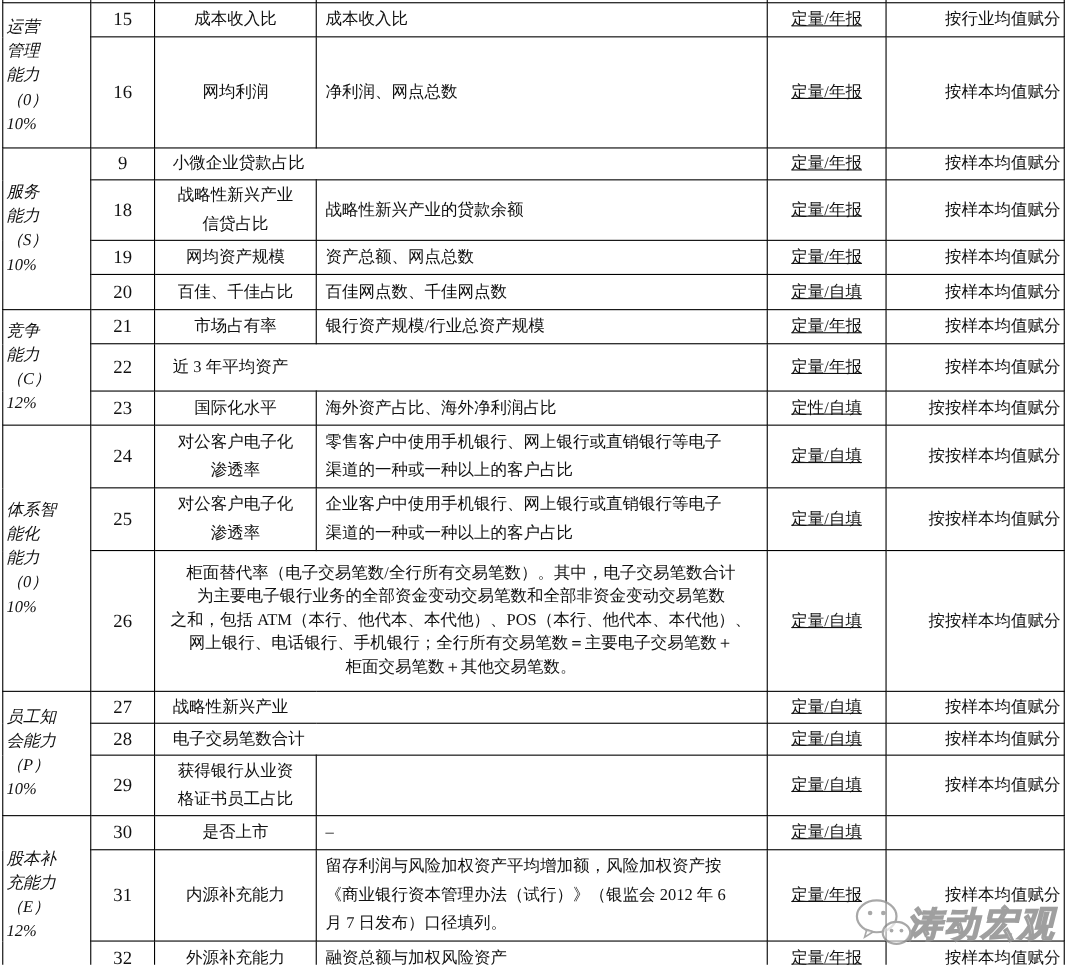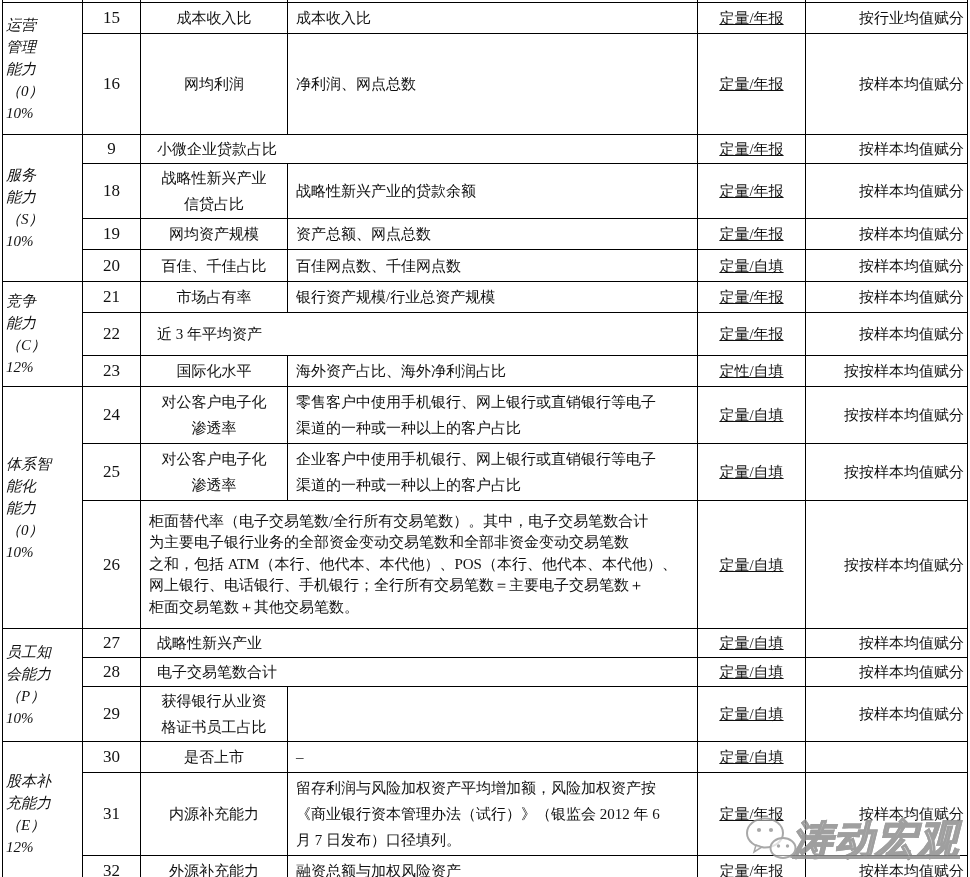--- a/index.html
+++ b/index.html
@@ -10,27 +10,27 @@
   td{border:1px solid #000;font-size:15px;vertical-align:middle;
      padding:1px 3px;overflow:hidden;line-height:26px;}
   tr.cut td{border-top:none;border-bottom:1px solid #000;height:2px;padding:0;}
   td.cat{text-align:left;white-space:pre-line;line-height:22px;font-style:italic;}
   td.num{text-align:center;font-size:17px;}
   td.name{text-align:center;white-space:pre-line;}
   td.desc{text-align:left;padding:2px 8px;white-space:pre-line;}
   td.type{text-align:center;text-decoration:underline;}
   td.score{text-align:right;}
   td.span-left{text-align:left;padding-left:16px;white-space:pre-line;}
-  td.bigdesc{text-align:left;padding:2px 8px;white-space:pre-line;line-height:21.4px;}
+  td.bigdesc{text-align:center;padding:2px 8px;white-space:pre-line;line-height:21.4px;}
   .watermark{position:absolute;right:10px;bottom:10px;display:flex;
              align-items:center;opacity:.85;pointer-events:none;}
   .wm-icon{margin-right:-8px;position:relative;top:2px;}
-  .wm-text{font-size:40px;font-weight:bold;font-style:italic;letter-spacing:2px;
+  .wm-text{font-size:32px;font-weight:bold;font-style:italic;letter-spacing:2px;
            color:rgba(255,255,255,0.25);-webkit-text-stroke:1.3px #8f8f8f;
-           text-shadow:0 0 1px #bbb;text-decoration:underline;}
+           text-shadow:0 0 1px #bbb;}
 </style>
 </head>
 <body>
 
 <div class="tbl-wrap">
 <table>
   <colgroup>
     <col style="width:80px">
         <col style="width:58px">
         <col style="width:147px">

